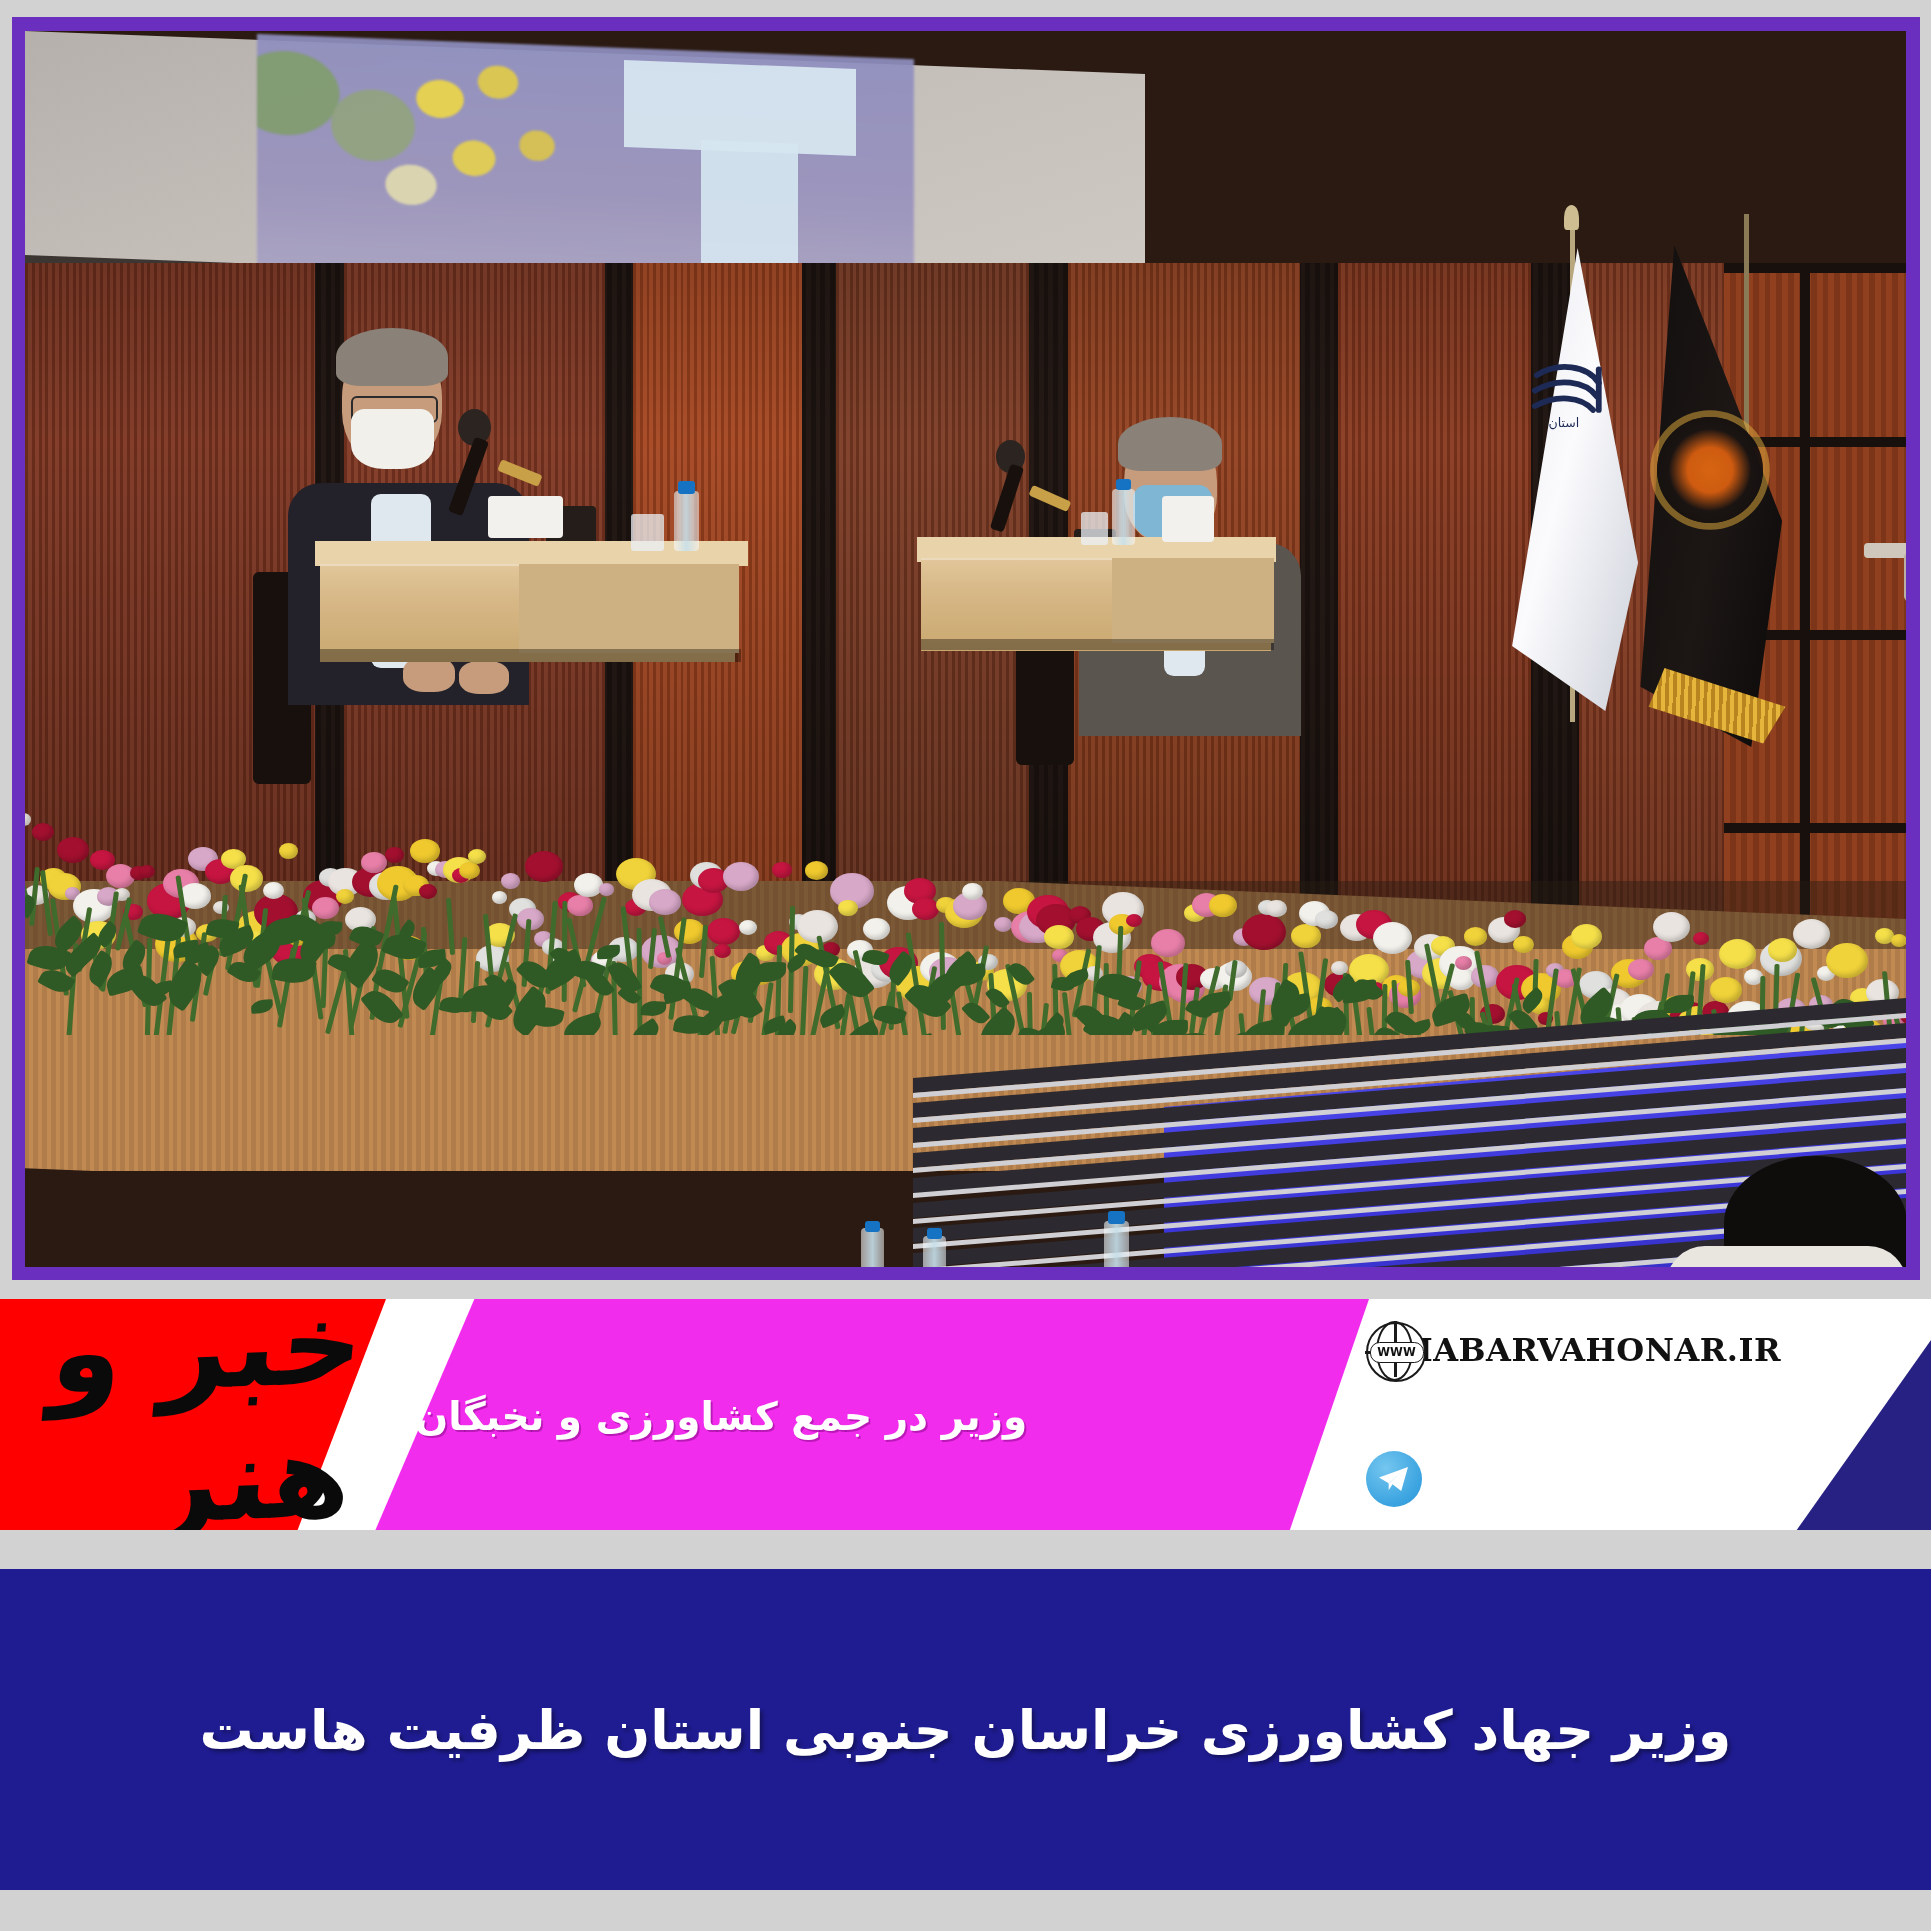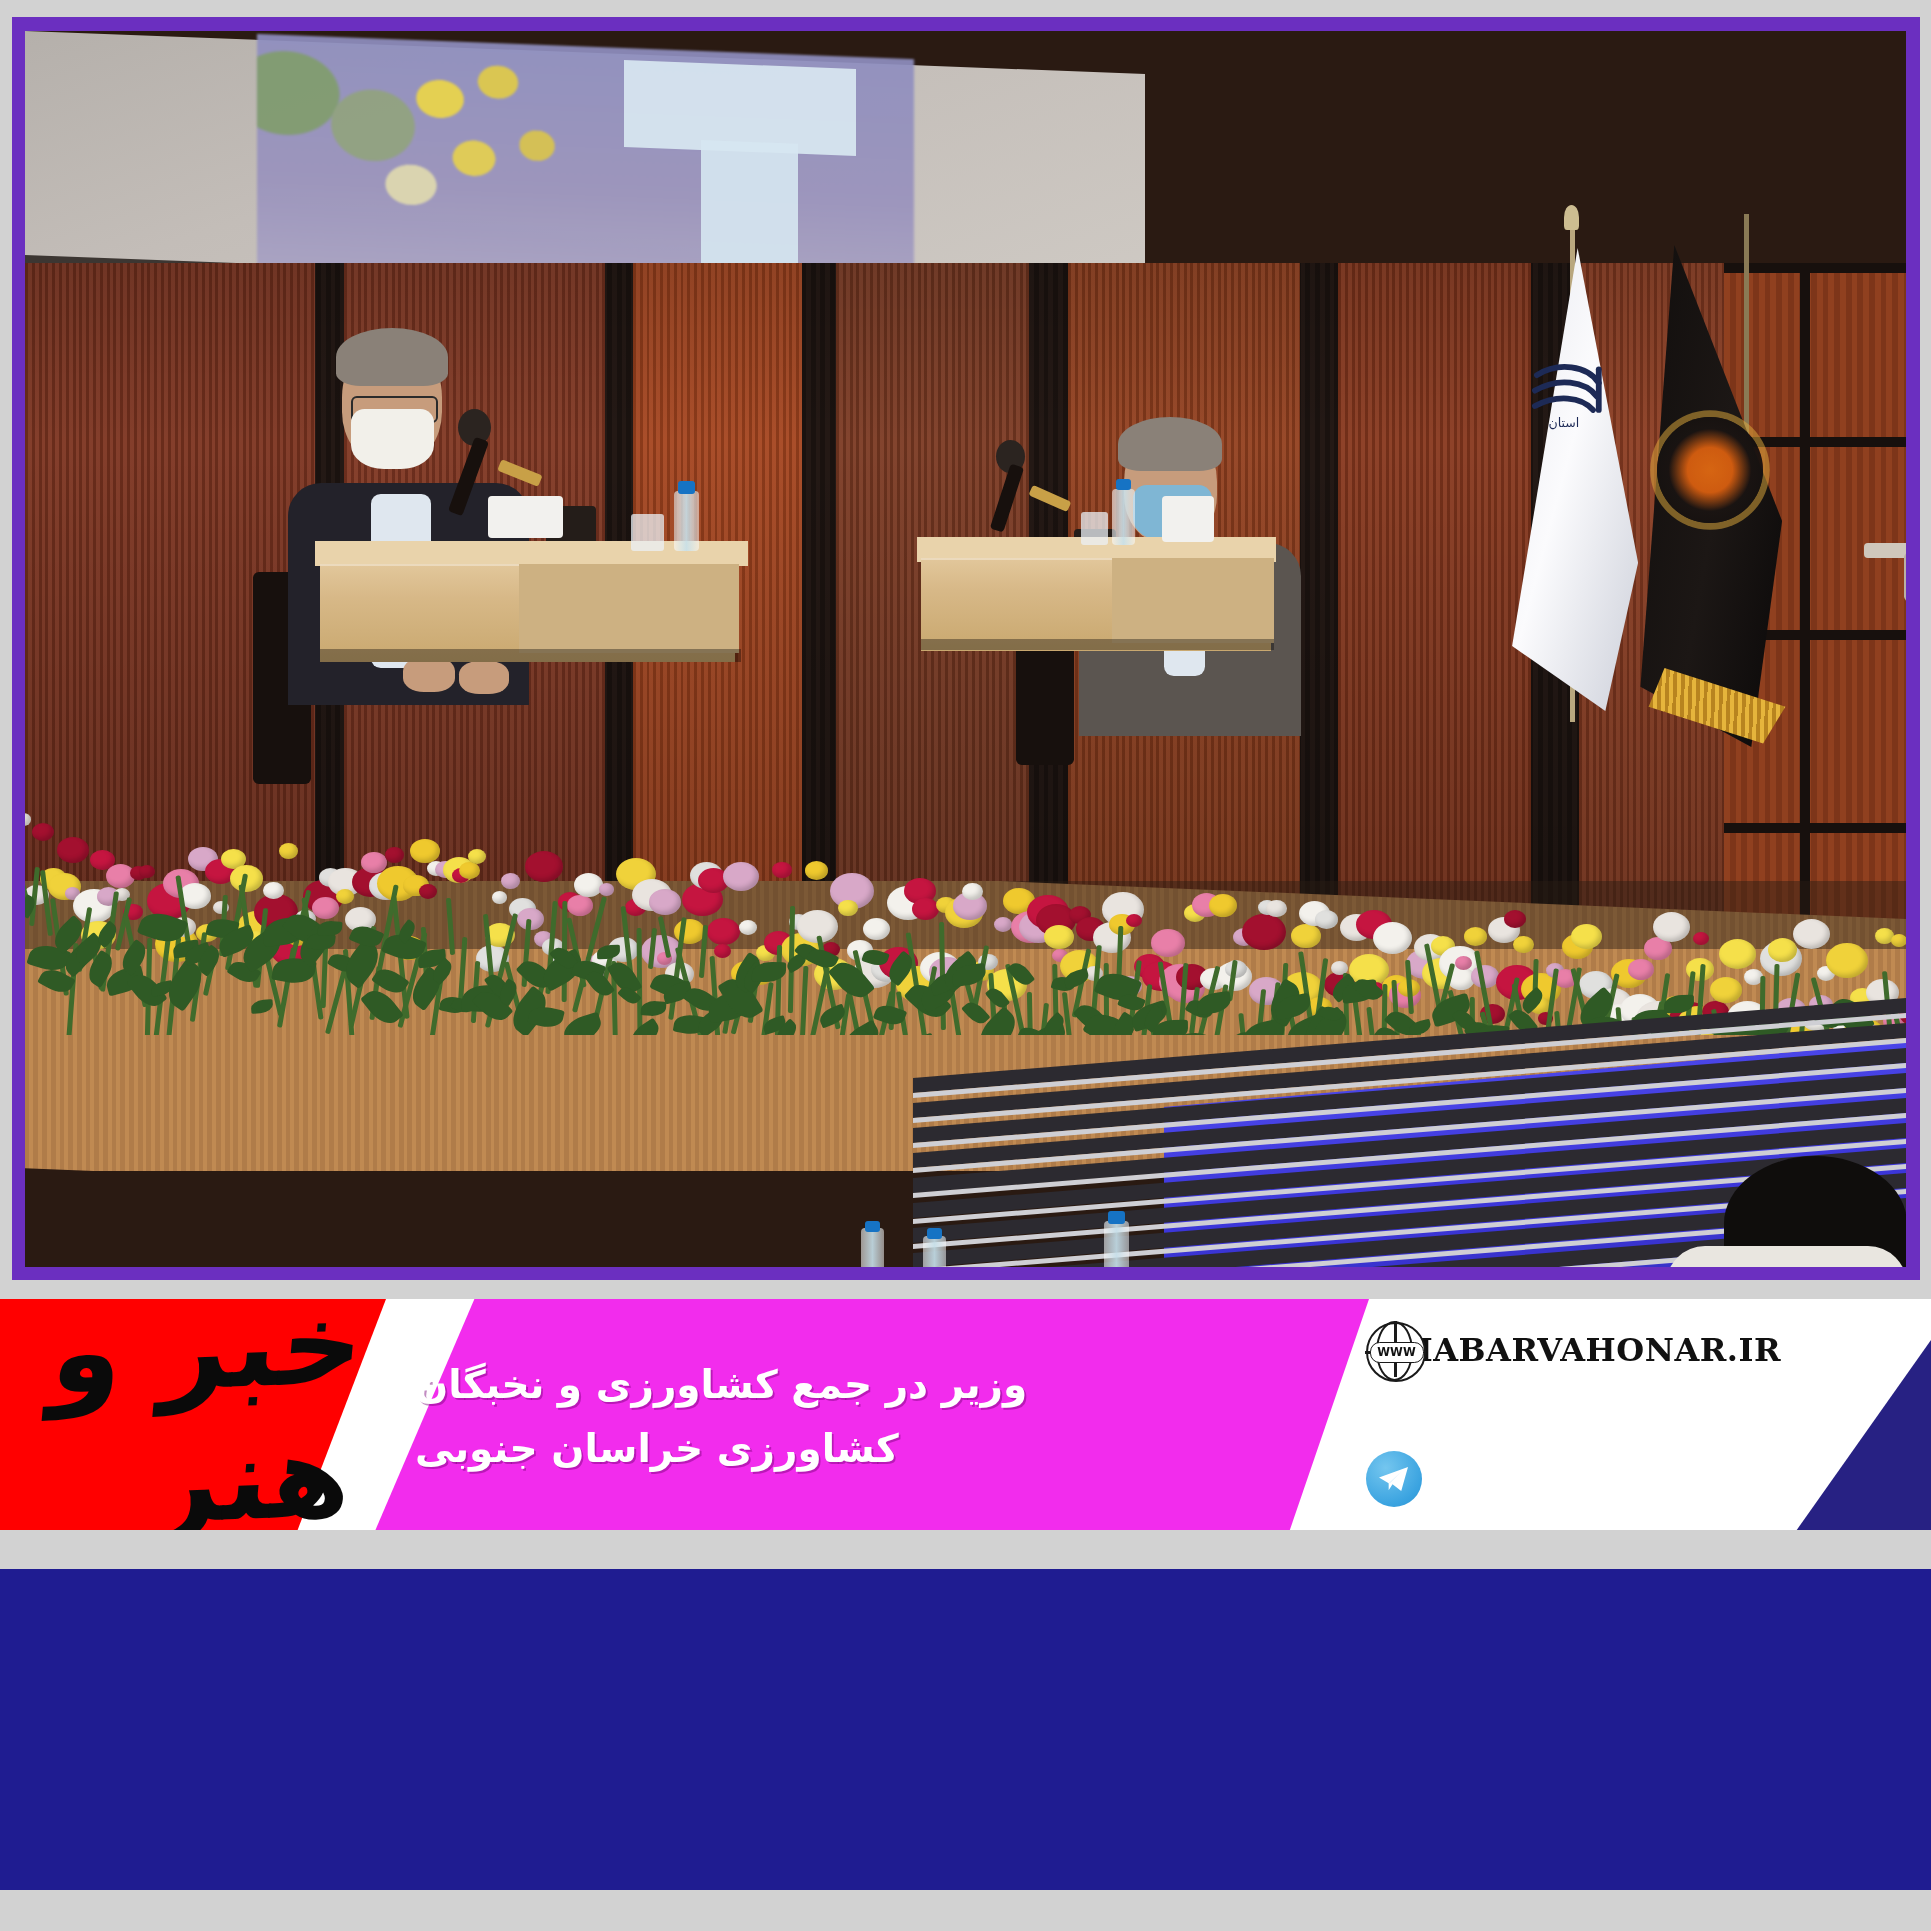--- a/index.html
+++ b/index.html
@@ -840,21 +840,20 @@
 
   <div class="banner">
     <div class="banner-red"></div>
     <div class="banner-pink"></div>
     <div class="banner-navy"></div>
 
     <div class="logo-cal">خبر و هنر</div>
 
     <div class="banner-title">
       <div>وزیر در جمع کشاورزی و نخبگان</div>
-      <div>کشاورزی خراسان جنوبی</div>
     </div>
 
     <div class="socials">
 
       <div class="soc-row" style="top:5.8px;">
         <span>KHABARVAHONAR.IR</span>
       </div>
       <div class="soc-ico ico-globe" style="top:3.9px;">
         <div class="globe-el1"></div>
         <div class="globe-www">WWW</div>
@@ -867,17 +866,18 @@
         </svg>
       </div>
 
 
     </div>
   </div>
 
   <div class="grey-strip"></div>
 
   <div class="headline-bar"></div>
+  <div class="headline">وزیر جهاد کشاورزی خراسان جنوبی استان ظرفیت هاست</div>
 
   <div class="bottom-grey"></div>
 
 </div>
 
 
 </body></html>

